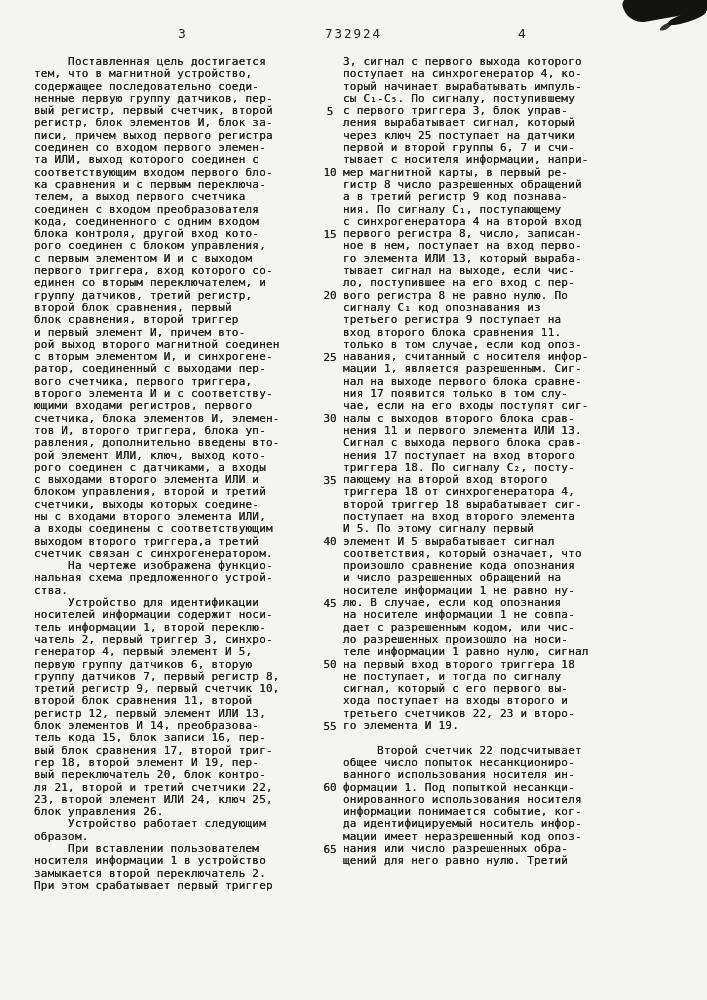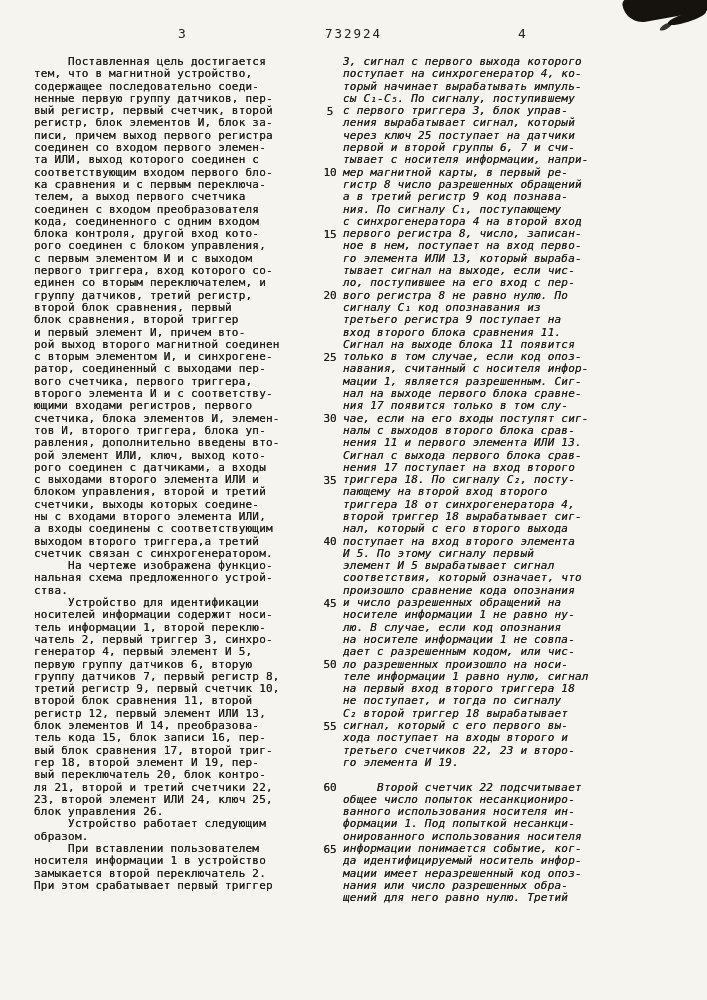--- a/index.html
+++ b/index.html
@@ -15,21 +15,21 @@
   }
   
   .header-num { position:absolute; top:26px; font-size:13px; color:#23201b; }
   .pg-left  { left:178px; }
   .patent   { left:0; width:707px; text-align:center; letter-spacing:2px; font-size:12.5px; }
   .pg-right { left:518px; }
   
   .columns { position:absolute; top:56px; left:34px; display:flex; }
   .col { font-size:11px; line-height:12.3px; letter-spacing:0.2px; text-shadow:0 0 0.3px #3a362f; }
   .col-left  { width:283px; }
-  .col-right { width:292px;font-style:italic; }
+  .col-right { width:292px; }
   .gutter { width:26px; display:flex; flex-direction:column; align-items:center; }
   .gutter-cell {
     height:61.5px; display:flex; align-items:flex-end; justify-content:center;
     font-size:11px; text-shadow:0 0 0.3px #3a362f;
   }
   .line { white-space:pre; min-height:12.3px; }
   
   .artifact { position:absolute; background:#16130e; }
   .a1 { top:-9px; right:-12px; width:96px; height:26px; transform:rotate(-10deg); border-radius:6px 16px 8px 20px; }
   .a2 { top:13px; right:0px;  width:40px; height:9px;  transform:rotate(-18deg); border-radius:50%; }
@@ -156,51 +156,48 @@
         <div class="line">с синхрогенератора 4 на второй вход</div>
         <div class="line">первого регистра 8, число, записан-</div>
         <div class="line">ное в нем, поступает на вход перво-</div>
         <div class="line">го элемента ИЛИ 13, который выраба-</div>
         <div class="line">тывает сигнал на выходе, если чис-</div>
         <div class="line">ло, поступившее на его вход с пер-</div>
         <div class="line">вого регистра 8 не равно нулю. По</div>
         <div class="line">сигналу C₁ код опознавания из</div>
         <div class="line">третьего регистра 9 поступает на</div>
         <div class="line">вход второго блока сравнения 11.</div>
-        <div class="line">Сигнал на выходе блока 11 появится</div>
         <div class="line">только в том случае, если код опоз-</div>
         <div class="line">навания, считанный с носителя инфор-</div>
         <div class="line">мации 1, является разрешенным. Сиг-</div>
         <div class="line">нал на выходе первого блока сравне-</div>
         <div class="line">ния 17 появится только в том слу-</div>
         <div class="line">чае, если на его входы поступят сиг-</div>
         <div class="line">налы с выходов второго блока срав-</div>
         <div class="line">нения 11 и первого элемента ИЛИ 13.</div>
         <div class="line">Сигнал с выхода первого блока срав-</div>
         <div class="line">нения 17 поступает на вход второго</div>
         <div class="line">триггера 18. По сигналу C₂, посту-</div>
         <div class="line">пающему на второй вход второго</div>
         <div class="line">триггера 18 от синхрогенератора 4,</div>
         <div class="line">второй триггер 18 вырабатывает сиг-</div>
-        <div class="line">нал, который с его второго выхода</div>
         <div class="line">поступает на вход второго элемента</div>
         <div class="line">И 5. По этому сигналу первый</div>
         <div class="line">элемент И 5 вырабатывает сигнал</div>
         <div class="line">соответствия, который означает, что</div>
         <div class="line">произошло сравнение кода опознания</div>
         <div class="line">и число разрешенных обращений на</div>
         <div class="line">носителе информации 1 не равно ну-</div>
         <div class="line">лю. В случае, если код опознания</div>
         <div class="line">на носителе информации 1 не совпа-</div>
         <div class="line">дает с разрешенным кодом, или чис-</div>
         <div class="line">ло разрешенных произошло на носи-</div>
         <div class="line">теле информации 1 равно нулю, сигнал</div>
         <div class="line">на первый вход второго триггера 18</div>
         <div class="line">не поступает, и тогда по сигналу</div>
-        <div class="line">C₂ второй триггер 18 вырабатывает</div>
         <div class="line">сигнал, который с его первого вы-</div>
         <div class="line">хода поступает на входы второго и</div>
         <div class="line">третьего счетчиков 22, 23 и второ-</div>
         <div class="line">го элемента И 19.</div>
         <div class="line"> </div>
         <div class="line">     Второй счетчик 22 подсчитывает</div>
         <div class="line">общее число попыток несанкциониро-</div>
         <div class="line">ванного использования носителя ин-</div>
         <div class="line">формации 1. Под попыткой несанкци-</div>
         <div class="line">онированного использования носителя</div>

